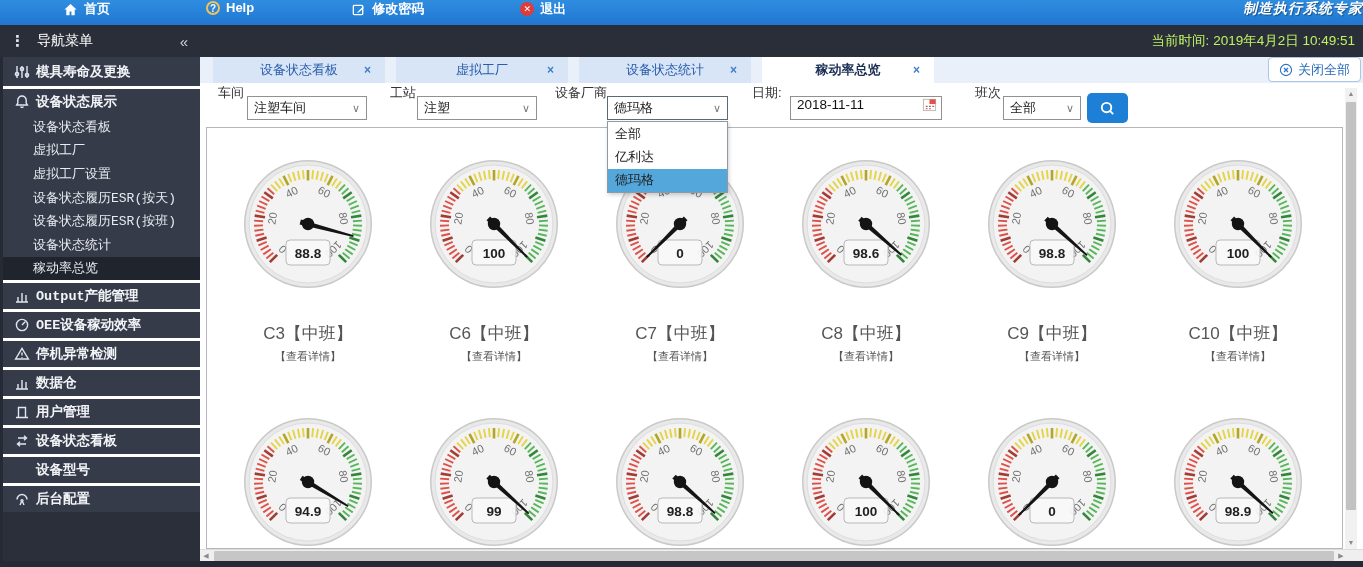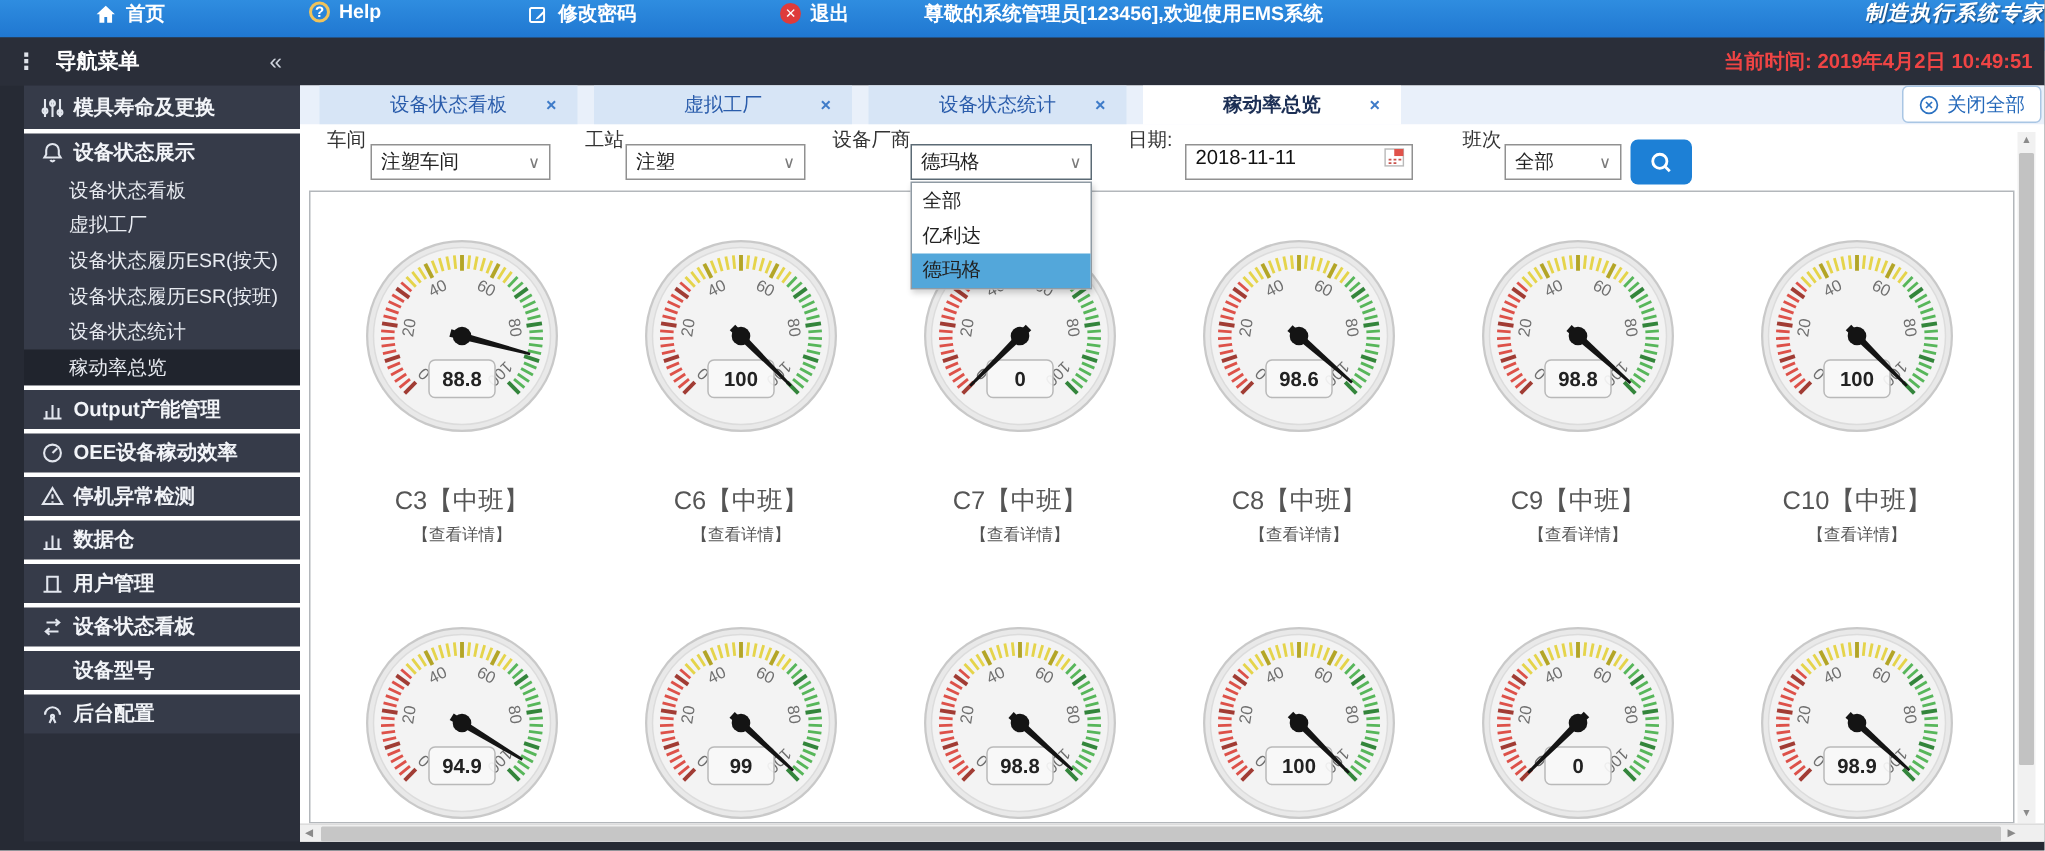--- a/index.html
+++ b/index.html
@@ -18,29 +18,29 @@
     text-shadow:1px 1px 1px rgba(0,0,0,.35); letter-spacing:1px; }
   .hicon { display:inline-flex; width:16px; height:16px; align-items:center; justify-content:center; }
   .qmark { width:14px; height:14px; border:2px solid #f0c35a; border-radius:50%;
     font-size:10px; line-height:11px; text-align:center; color:#fff; font-weight:bold; }
   .xmark { width:14px; height:14px; background:#de3b3b; border-radius:50%; color:#fff;
     font-size:9px; line-height:14px; text-align:center; font-weight:bold; }
 
   
   .statusbar { position:absolute; left:0; top:25px; width:100%; height:32px; background:#2a2e39;
     display:flex; align-items:center; }
-  .time { margin-left:auto; margin-right:8px; color:#ef4444; font-size:13.5px; font-weight:bold; }
+  .time { margin-left:auto; margin-right:8px; color:#bef264; font-size:13.5px; font-weight:normal; }
 
   
   .side-header { position:absolute; left:0; top:25px; width:200px; height:32px;
     display:flex; align-items:center; color:#fff; background:#2a2e39; }
   .grip { color:#dfe3ea; font-size:15px; font-weight:bold; margin-left:10px; letter-spacing:-2px; }
-  .side-title { font-size:14px; font-weight:bold; margin-left:14px; }
+  .side-title { font-size:14px; font-weight:normal; margin-left:14px; }
   .collapse { margin-left:auto; margin-right:12px; color:#cfd4dd; font-size:15px; cursor:pointer; }
-  .sidebar { position:absolute; left:16px; top:57px; width:236px; height:504px; background:#2b2f3a; }
+  .sidebar { position:absolute; left:3px; top:57px; width:236px; height:504px; background:#2b2f3a;font-family:Liberation Mono, monospace; }
   .menu { background:#363b49; }
   .grp { height:29px; display:flex; align-items:center; padding:0 12px 0 8px;
     border-top:3px solid #ffffff; color:#f2f4f8; font-size:13.5px; font-weight:bold; cursor:pointer; }
   .grp:first-child { border-top:none; }
   .gicon { width:22px; display:inline-flex; justify-content:center; margin-right:3px; flex:none; }
   .gicon svg { stroke:#e2e6ee; fill:none; stroke-width:1.4; }
   .plusminus { margin-left:auto; color:#9aa1ad; font-size:17px; font-weight:normal; }
   .children { }
   .child { height:23.6px; display:flex; align-items:center; padding-left:30px; color:#e8ebf1;
     font-size:13px; cursor:pointer; }
@@ -130,21 +130,20 @@
             <path d="M7 10.6l6-6 .2 2L8.6 11 6.4 11.8z" fill="#fff"></path>
           </svg>
       </span>
       <span>修改密码</span>
     </span>
     <span class="sp"></span>
     <span class="item">
       <span class="xmark">✕</span>
       <span>退出</span>
     </span>
-    <span class="welcome">尊敬的系统管理员[123456],欢迎使用EMS系统</span>
     <span class="brand">制造执行系统专家</span>
   </div>
 
   <div class="statusbar">
     <span class="time">
       <span>当前时间:</span>
       <span>2019年4月2日 10:49:51</span>
     </span>
   </div>
 
@@ -174,20 +173,21 @@
               <path d="M8 2a4.2 4.2 0 0 0-4.2 4.2V9L2.6 11h10.8L12.2 9V6.2A4.2 4.2 0 0 0 8 2z"></path>
               <path d="M6.6 12.6a1.5 1.5 0 0 0 2.8 0"></path>
             </svg>
           </span>
           <span>设备状态展示</span>
           <span class="plusminus">−</span>
         </div>
         <div class="children">
           <div class="child">设备状态看板</div>
           <div class="child">虚拟工厂</div>
+          <div class="child">虚拟工厂设置</div>
           <div class="child">设备状态履历ESR(按天)</div>
           <div class="child">设备状态履历ESR(按班)</div>
           <div class="child">设备状态统计</div>
           <div class="child active">稼动率总览</div>
         </div>
         <div class="grp">
           <span class="gicon">
             <svg width="16" height="16" viewBox="0 0 16 16">
               <path d="M2 14h12M4 14V9M8 14V5M12 14V7"></path>
             </svg>

